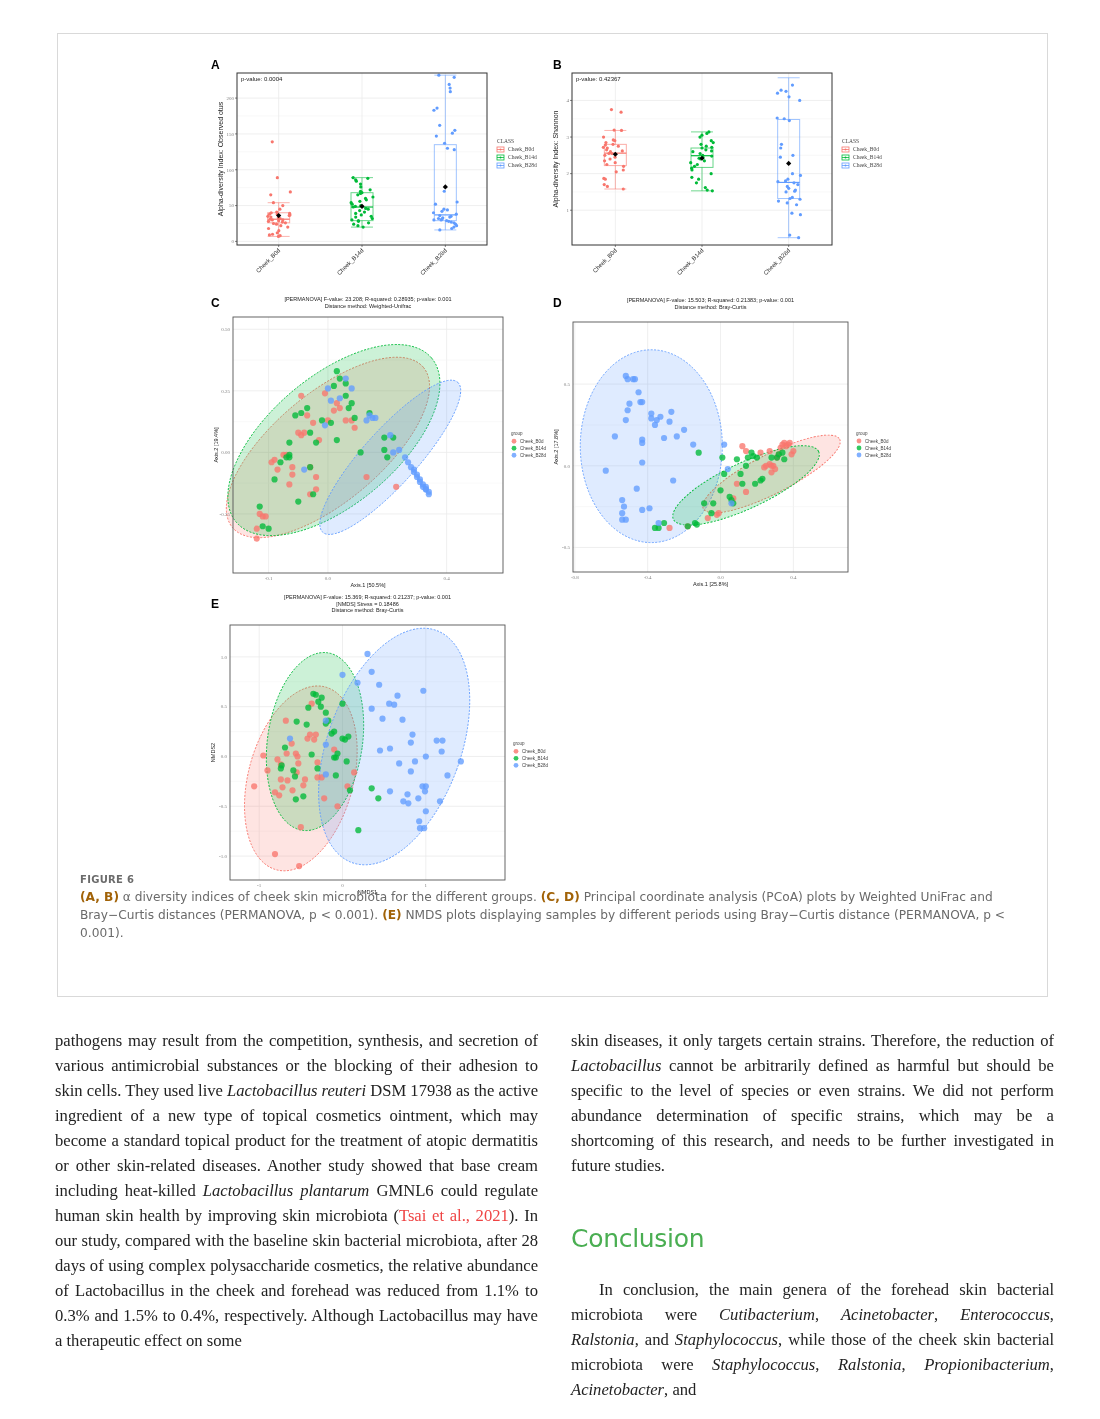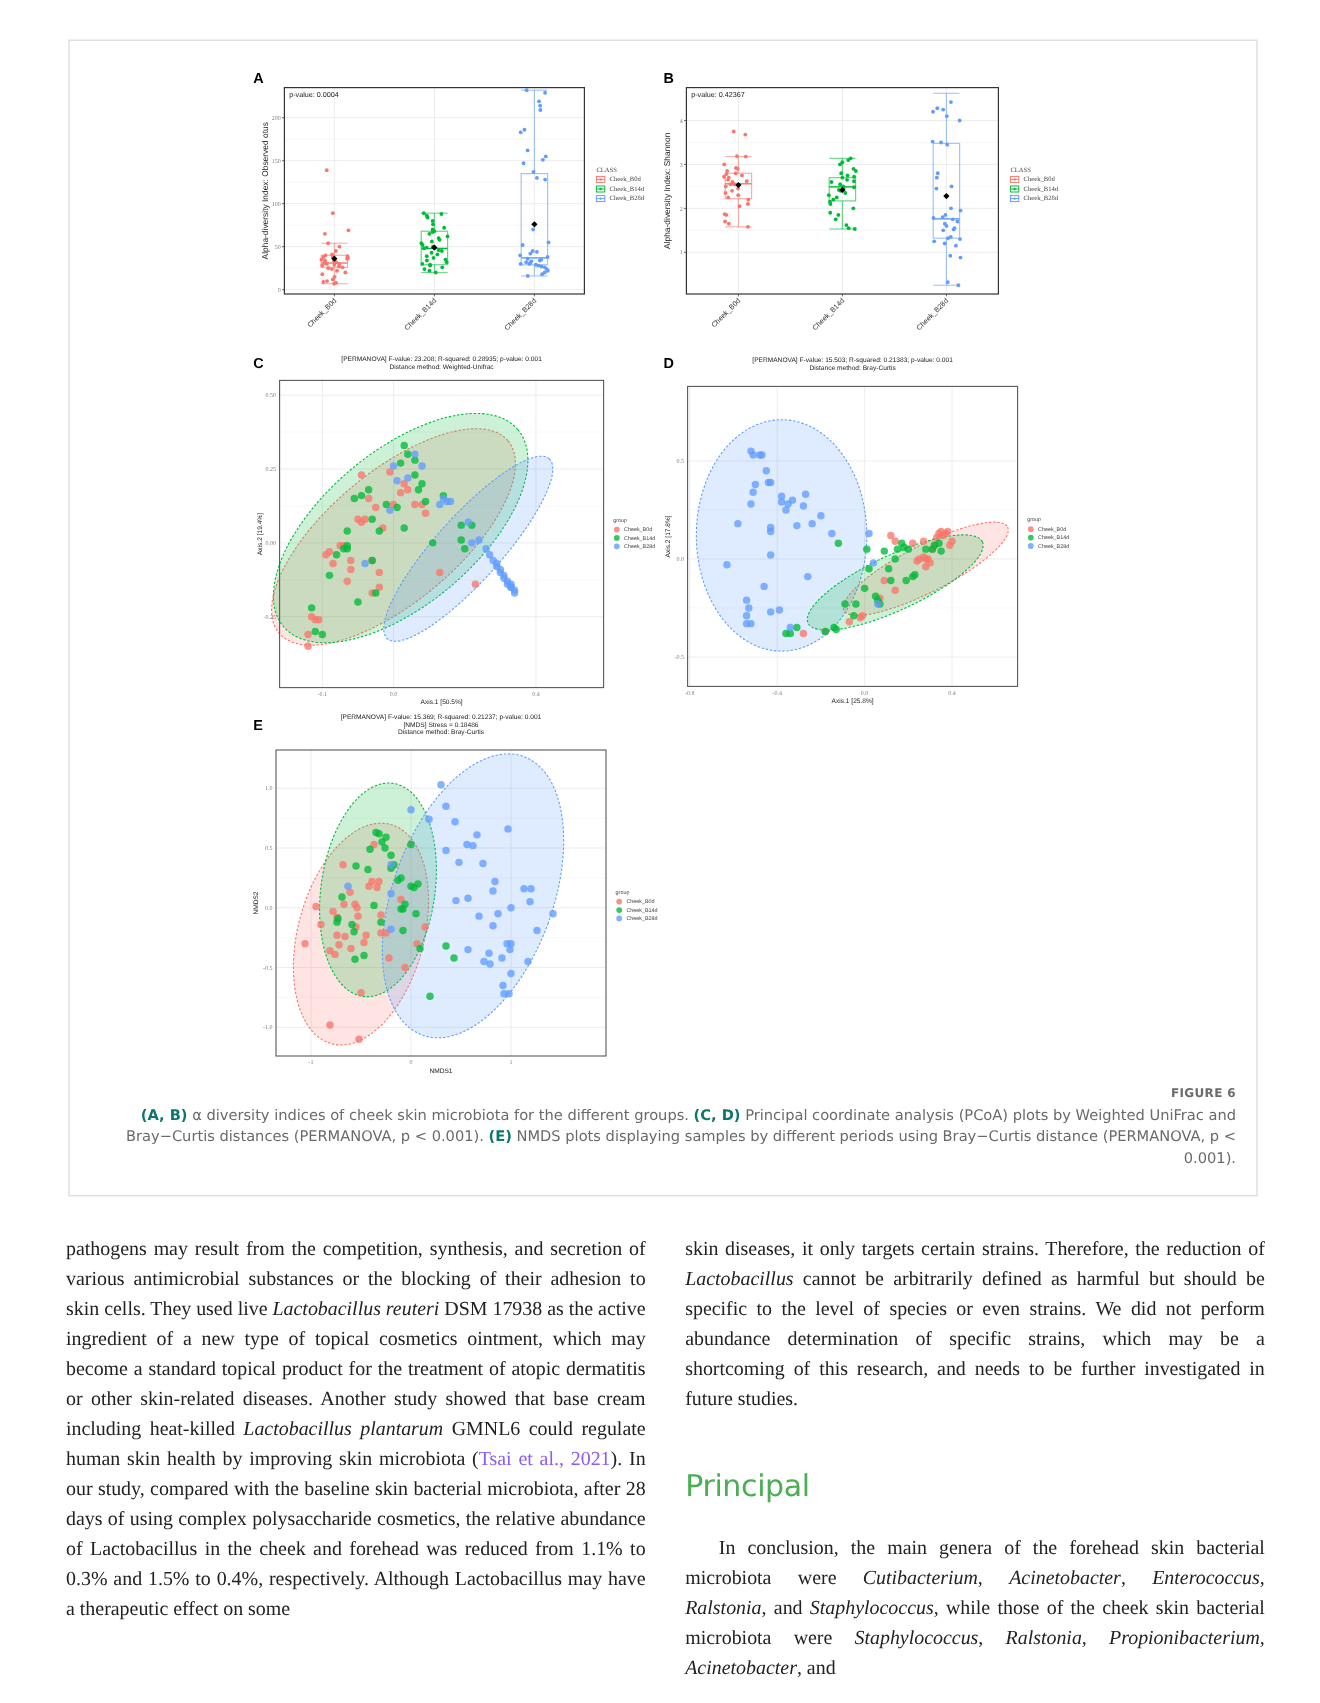--- a/index.html
+++ b/index.html
@@ -1,29 +1,29 @@
 <!DOCTYPE html>
 <html><head>
 <meta charset="utf-8">
 <style>
   html, body { margin: 0; padding: 0; background: #ffffff; }
   body { width: 1100px; height: 1419px; position: relative; overflow: hidden; font-family: "Liberation Sans", sans-serif; }
   .figure-box { position: absolute; left: 57px; top: 33px; width: 989px; height: 962px; border: 1px solid #d9d9d9; background: #fff; }
   .panel { position: absolute; }
   .panel svg { display: block; overflow: visible; }
   .panel-letter { position: absolute; font-family: "Liberation Sans", sans-serif; font-weight: bold; font-size: 12px; color: #000; }
-  .caption { position: absolute; left: 80px; top: 906px; width: 950px; font-family: "DejaVu Sans", sans-serif; color: #555; text-align: right; }
+  .caption { position: absolute; left: 80px; top: 874px; width: 950px; font-family: "DejaVu Sans", sans-serif; color: #555; }
   .caption .fig-label { font-size: 10px; font-weight: bold; color: #6b6b6b; letter-spacing: 0.3px; margin-bottom: 3px; }
   .caption .fig-text { font-size: 12.2px; line-height: 18px; color: #6a6a6a; }
-  .caption b { color: #0f766e; }
+  .caption b { color: #a16207; }
   .col { position: absolute; top: 1028px; width: 483px; font-family: "Liberation Serif", serif; font-size: 16.6px; line-height: 25px; color: #222; text-align: justify; }
   .col p { margin: 0; }
   .col-left { left: 55px; }
   .col-right { left: 571px; }
-  .link { color: #8b5cf6; }
+  .link { color: #ef4444; }
   .heading { font-family: "DejaVu Sans", sans-serif; color: #4aae52; font-size: 25px; font-weight: normal; margin: 48px 0 26px 0; letter-spacing: -0.3px; }
   .indent { text-indent: 28px; }
   .t-tick { font-family: "Liberation Serif", serif; font-size: 5px; fill: #7f7f7f; }
   .t-axis { font-family: "Liberation Sans", sans-serif; font-size: 7px; fill: #222; }
   .t-cat { font-family: "Liberation Sans", sans-serif; font-size: 6px; fill: #333; }
   .t-title { font-family: "Liberation Sans", sans-serif; font-size: 5.5px; fill: #222; }
   .t-legend { font-family: "Liberation Serif", serif; font-size: 5.5px; fill: #444; }
   .t-legend-s { font-family: "Liberation Sans", sans-serif; font-size: 4.5px; fill: #444; }
   .t-pval { font-family: "Liberation Sans", sans-serif; font-size: 6px; fill: #222; }
 </style>
@@ -813,15 +813,15 @@
 <div class="caption">
   <div class="fig-label">FIGURE 6</div>
   <div class="fig-text" id="captionText"><b>(A, B)</b><span> α diversity indices of cheek skin microbiota for the different groups. </span><b>(C, D)</b><span> Principal coordinate analysis (PCoA) plots by Weighted UniFrac and Bray−Curtis distances (PERMANOVA, p &lt; 0.001). </span><b>(E)</b><span> NMDS plots displaying samples by different periods using Bray−Curtis distance (PERMANOVA, p &lt; 0.001).</span></div>
 </div>
 
 <div class="col col-left">
   <p id="leftCol"><span>pathogens may result from the competition, synthesis, and secretion of various antimicrobial substances or the blocking of their adhesion to skin cells. They used live </span><i>Lactobacillus reuteri</i><span> DSM 17938 as the active ingredient of a new type of topical cosmetics ointment, which may become a standard topical product for the treatment of atopic dermatitis or other skin-related diseases. Another study showed that base cream including heat-killed </span><i>Lactobacillus plantarum</i><span> GMNL6 could regulate human skin health by improving skin microbiota (</span><span class="link">Tsai et al., 2021</span><span>). In our study, compared with the baseline skin bacterial microbiota, after 28 days of using complex polysaccharide cosmetics, the relative abundance of Lactobacillus in the cheek and forehead was reduced from 1.1% to 0.3% and 1.5% to 0.4%, respectively. Although Lactobacillus may have a therapeutic effect on some</span></p>
 </div>
 <div class="col col-right">
   <p id="rightP1"><span>skin diseases, it only targets certain strains. Therefore, the reduction of </span><i>Lactobacillus</i><span> cannot be arbitrarily defined as harmful but should be specific to the level of species or even strains. We did not perform abundance determination of specific strains, which may be a shortcoming of this research, and needs to be further investigated in future studies.</span></p>
-  <h2 class="heading">Principal</h2>
+  <h2 class="heading">Conclusion</h2>
   <p id="rightP2" class="indent"><span>In conclusion, the main genera of the forehead skin bacterial microbiota were </span><i>Cutibacterium</i><span>, </span><i>Acinetobacter</i><span>, </span><i>Enterococcus</i><span>, </span><i>Ralstonia</i><span>, and </span><i>Staphylococcus</i><span>, while those of the cheek skin bacterial microbiota were </span><i>Staphylococcus</i><span>, </span><i>Ralstonia</i><span>, </span><i>Propionibacterium</i><span>, </span><i>Acinetobacter</i><span>, and</span></p>
 </div>
 
 </body></html>

